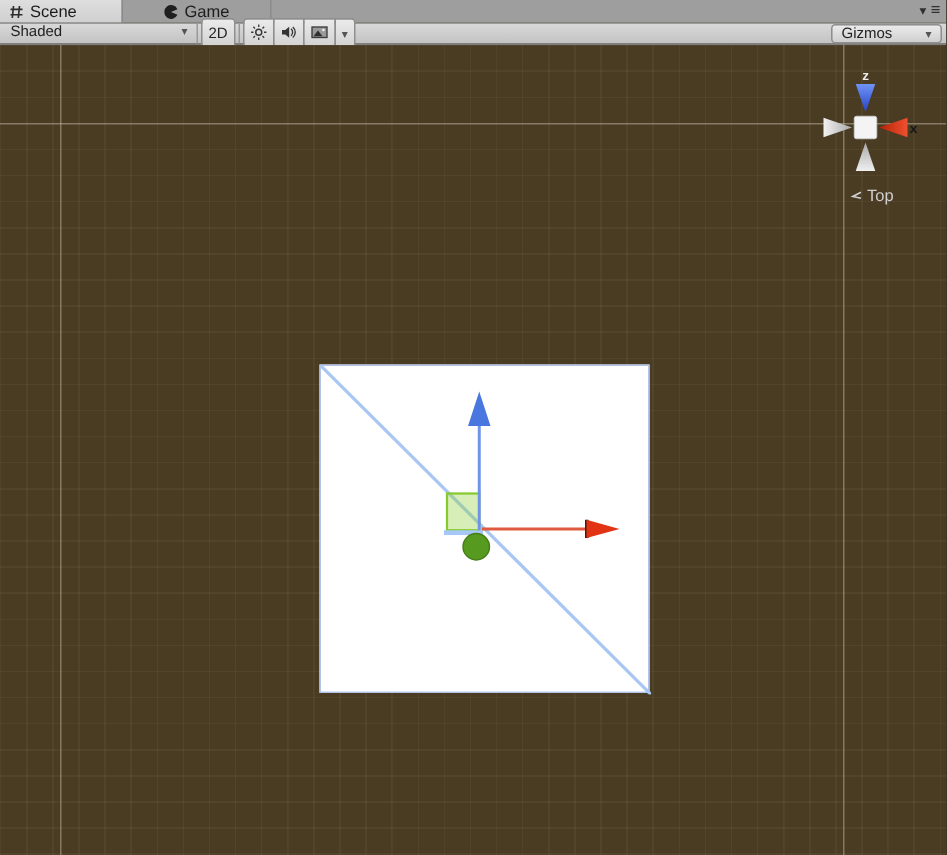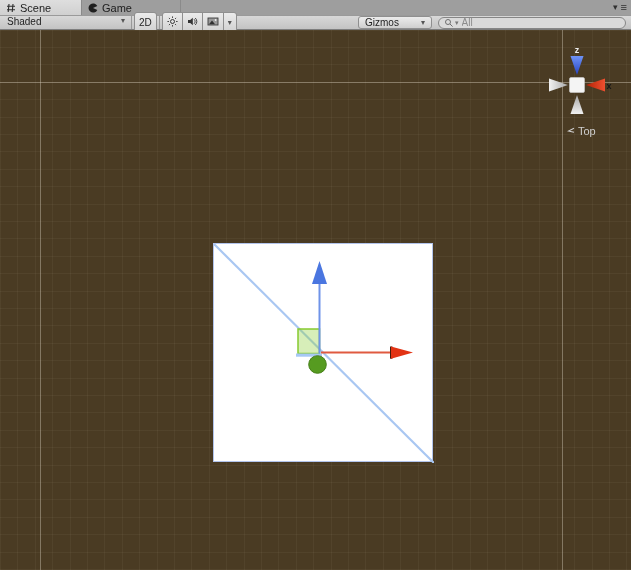--- a/index.html
+++ b/index.html
@@ -6,21 +6,21 @@
   body { background:#333; font-family:"Liberation Sans", sans-serif; }
   #app { width:631px; height:570px; position:relative; overflow:hidden; background:#4a3b23; user-select:none; }
 
   
   .tabbar { height:15px; background:#9e9e9e; display:flex; position:relative; }
   .tab { display:flex; align-items:center; gap:4px; padding:0 6px; font-size:11px; color:#1c1c1c;
          border-right:1px solid #8a8a8a; white-space:nowrap; }
   .tab .ticon { display:flex; align-items:center; }
   .tab-scene { width:82px; background:linear-gradient(#dedede,#d0d0d0); }
   .tab-animator { width:112px; }
-  .tab-game { width:99px; }
+  .tab-game { width:99px;justify-content:center; }
   .winmenu { position:absolute; right:4px; top:0; height:15px; display:flex; align-items:center; gap:3px;
              color:#2f2f2f; font-size:9px; line-height:1; }
   .winmenu .menu-glyph { font-size:11px; font-weight:bold; }
 
   
   .toolbar { height:15px; background:linear-gradient(#d8d8d8,#c3c3c3); border-top:1px solid #9a9a9a;
              border-bottom:1px solid #7e7e7e; display:flex; align-items:center; padding:0 2px; position:relative; }
   .ddflat { width:128px; height:13px; display:flex; align-items:flex-start; padding:0 5px; font-size:10px; color:#222; }
   .ddflat .caret { margin-left:auto; font-size:8px; color:#555; }
   .tsep { width:1px; height:13px; background:#999; margin:0 1px; }
@@ -126,30 +126,20 @@
         </span>
       </div>
       <div class="tbtn">
         <span class="caret">▾</span>
       </div>
     </div>
     <div class="tbtn gizmos-btn">
       <span>Gizmos</span>
       <span class="caret">▾</span>
     </div>
-    <div class="searchbox">
-      <span>
-        <svg width="10" height="10" viewBox="0 0 10 10">
-          <circle cx="4" cy="4" r="2.5" fill="none" stroke="#6f6f6f" stroke-width="1"></circle>
-          <path d="M6 6 L8.6 8.6" stroke="#6f6f6f" stroke-width="1"></path>
-        </svg>
-      </span>
-      <span class="scaret">▾</span>
-      <input type="text" placeholder="All" style="">
-    </div>
   </div>
 
   <div class="viewport">
     <div class="gline v" style="left:40px"></div>
     <div class="gline v" style="left:562px"></div>
     <div class="gline h" style="top:52px"></div>
 
     <div class="sprite">
       <svg width="220" height="219" viewBox="0 0 220 219">
         <line x1="0" y1="0" x2="220" y2="219" stroke-width="2.2" stroke="#a9c7f2"></line>

